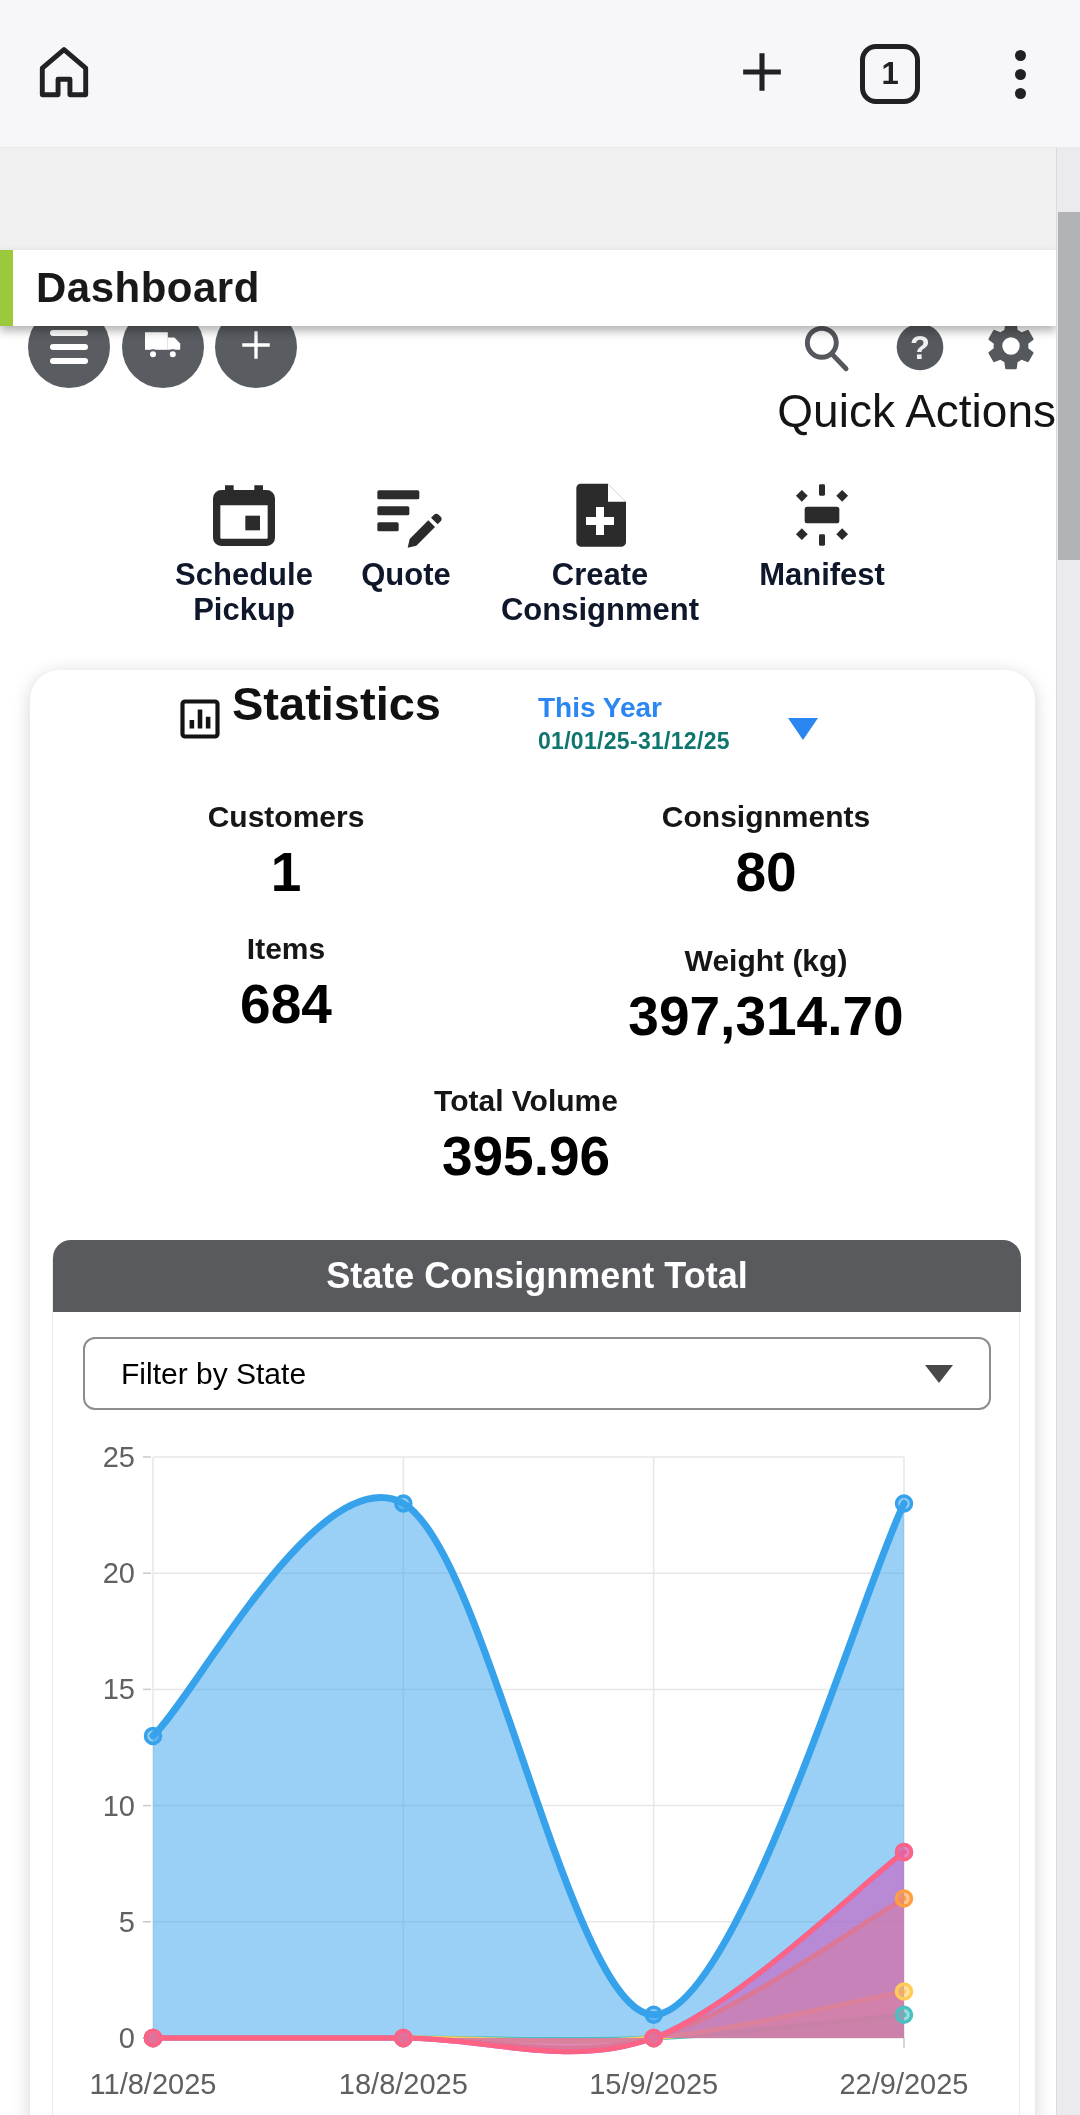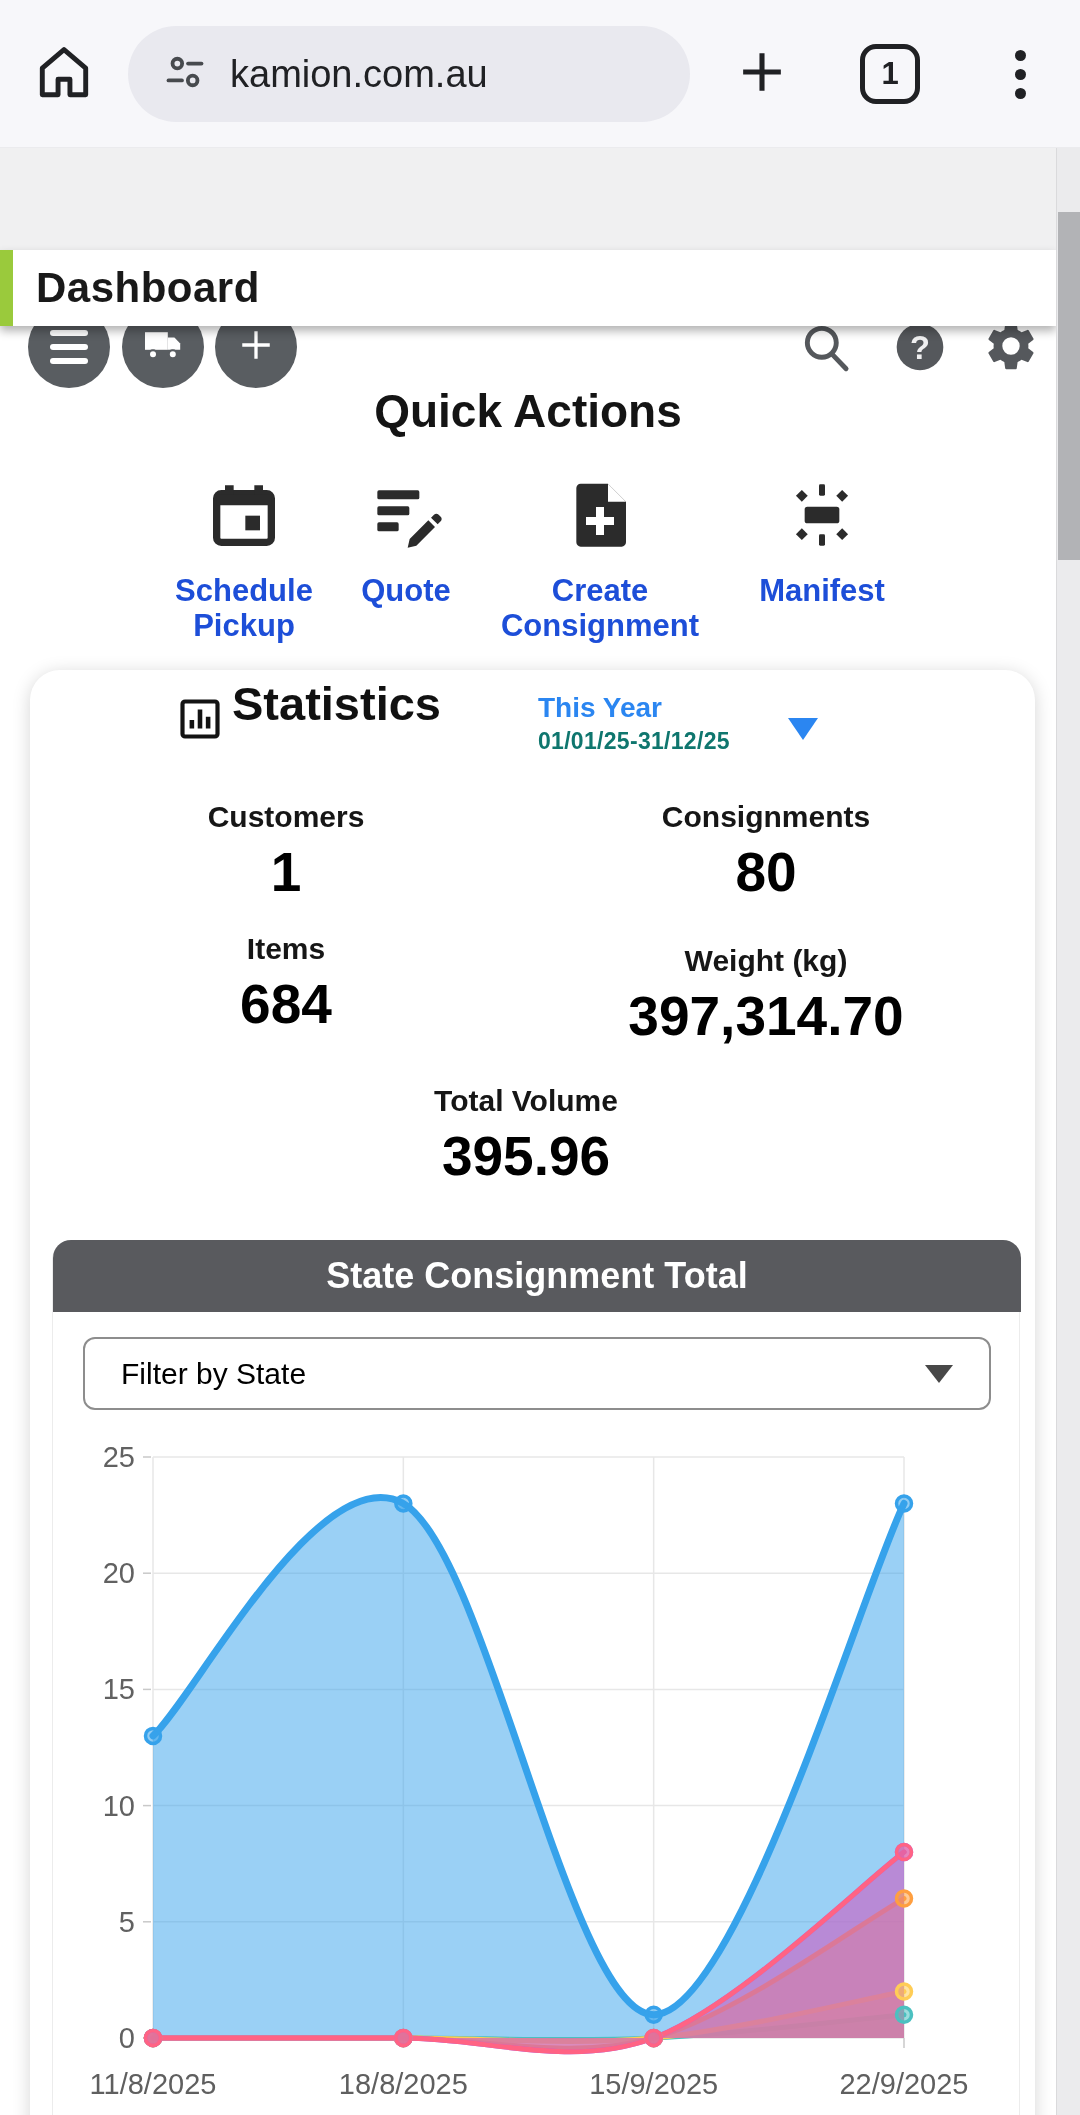--- a/index.html
+++ b/index.html
@@ -30,24 +30,24 @@
   .burger i { width:38px; height:6px; border-radius:3px; background:#ffffff; }
   .tool-ic { position:absolute; display:flex; align-items:center; justify-content:center; }
 
   
   .page-header { left:0; top:250px; width:1056px; height:76px; background:#ffffff;
                  box-shadow:0 5px 9px rgba(0,0,0,0.30); }
   .green-bar { left:0; top:0; width:13px; height:76px; background:#9aca3c; }
   .page-title { left:36px; top:0; height:54px; line-height:76px; font-size:42px; font-weight:800; color:#191919; letter-spacing:.5px; }
 
   
-  .qa-title { left:0; top:384px; width:1056px; text-align:center; font-size:46px; font-weight:700; color:#141414; }
+  .qa-title { left:0; top:384px; width:1056px; text-align:right; font-size:46px; font-weight:400; color:#141414; }
   .qa-item { position:absolute; top:472px; width:190px; display:flex; flex-direction:column; align-items:center; }
   .qa-icon { height:86px; display:flex; align-items:center; justify-content:center; }
-  .qa-label { margin-top:16px; font-size:31px; font-weight:700; color:#1d4ed8; text-align:center; line-height:1.12; }
+  .qa-label { margin-top:0; font-size:31px; font-weight:700; color:#0f172a; text-align:center; line-height:1.12; }
 
   
   .card { left:30px; top:670px; width:1005px; height:1500px; background:#ffffff; border-radius:30px;
           box-shadow:0 3px 18px rgba(0,0,0,0.17); }
   .stats-icon { left:145px; top:24px; }
   .stats-title { left:202px; top:6px; font-size:47px; font-weight:800; color:#111111; }
   .period { left:508px; top:22px; width:260px; }
   .period-label { font-size:28px; font-weight:800; color:#2b86f1; }
   .period-range { font-size:23px; font-weight:700; color:#2b86f1; margin-top:4px; letter-spacing:.3px; }
   .period-caret { left:758px; top:48px; width:0; height:0; border-left:15px solid transparent; border-right:15px solid transparent; border-top:22px solid #2b86f1; }
@@ -74,31 +74,20 @@
 </head>
 <body>
 
 <div class="abs browser-bar">
   <div class="abs home-btn">
     <span>
       <svg width="62" height="62" viewBox="0 0 24 24">
           <path d="M12 3.3 3.6 10.5V20.8h6.1v-6h4.6v6h6.1V10.5Z" fill="none" stroke="#202124" stroke-width="1.9" stroke-linejoin="round"></path>
         </svg>
     </span>
-  </div>
-  <div class="abs url-pill">
-    <span>
-      <svg width="46" height="46" viewBox="0 0 24 24" fill="none" stroke="#474a4e" stroke-width="2" stroke-linecap="round">
-          <circle cx="8" cy="7.6" r="2.5"></circle>
-          <line x1="13.6" y1="7.6" x2="20.6" y2="7.6"></line>
-          <line x1="3.4" y1="16.4" x2="10.4" y2="16.4"></line>
-          <circle cx="16" cy="16.4" r="2.5"></circle>
-        </svg>
-    </span>
-    <span class="url-text">kamion.com.au</span>
   </div>
   <div class="abs newtab-btn">
     <span>
       <svg width="58" height="58" viewBox="0 0 24 24">
           <path d="M12 4.2v15.6M4.2 12h15.6" stroke="#202124" stroke-width="2.1"></path>
         </svg>
     </span>
   </div>
   <div class="abs tab-switcher">
     <span>1</span>

